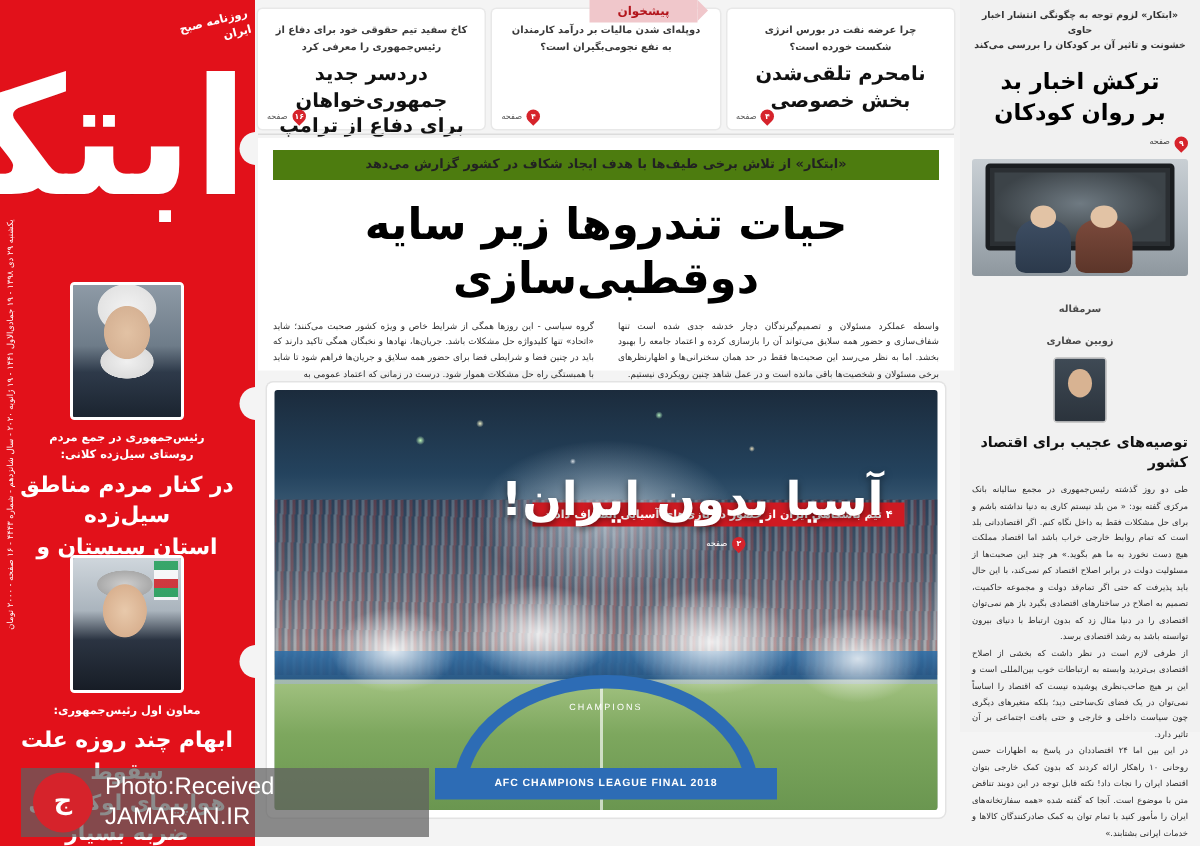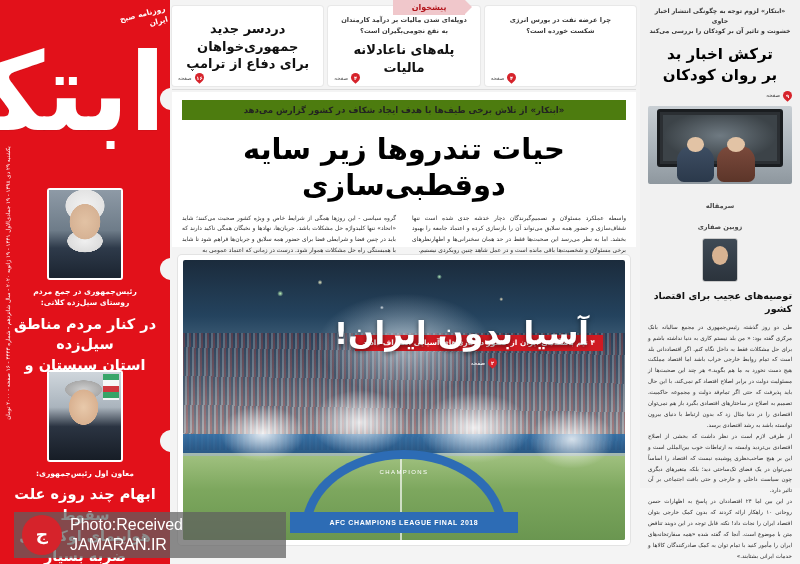--- a/index.html
+++ b/index.html
@@ -439,43 +439,46 @@
     <div class="wm-text">
       <div>Photo:Received</div>
       <div>JAMARAN.IR</div>
     </div>
   </div>
 
   <div class="pishkhan-tab">پیشخوان</div>
 
   <div class="teaser-row">
     <div class="teaser">
+      <div class="teaser-kicker">کاخ سفید تیم حقوقی خود برای دفاع از
+رئیس‌جمهوری را معرفی کرد</div>
       <div class="teaser-head">دردسر جدید جمهوری‌خواهان
 برای دفاع از ترامپ</div>
       <div class="pg-badge">
         <span class="drop-r">
             <b>۱۶</b>
           </span>
         <span>صفحه</span>
       </div>
     </div>
     <div class="teaser">
       <div class="teaser-kicker">دوپله‌ای شدن مالیات بر درآمد کارمندان
 به نفع نجومی‌بگیران است؟</div>
-      <div class="teaser-head">پله‌های ناعادلانه مالیات</div>
       <div class="pg-badge">
         <span class="drop-r">
             <b>۴</b>
           </span>
         <span>صفحه</span>
       </div>
     </div>
     <div class="teaser">
       <div class="teaser-kicker">چرا عرضه نفت در بورس انرژی
 شکست خورده است؟</div>
+      <div class="teaser-head">نامحرم تلقی‌شدن
+بخش خصوصی</div>
       <div class="pg-badge">
         <span class="drop-r">
             <b>۴</b>
           </span>
         <span>صفحه</span>
       </div>
     </div>
   </div>
 
   <div class="divider-top"></div>

